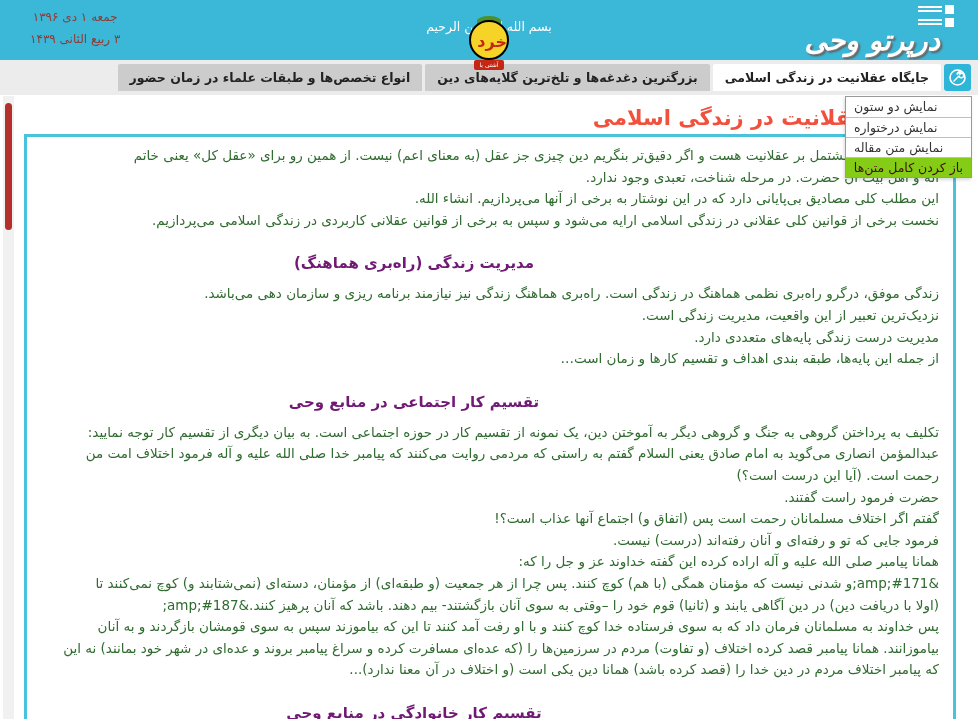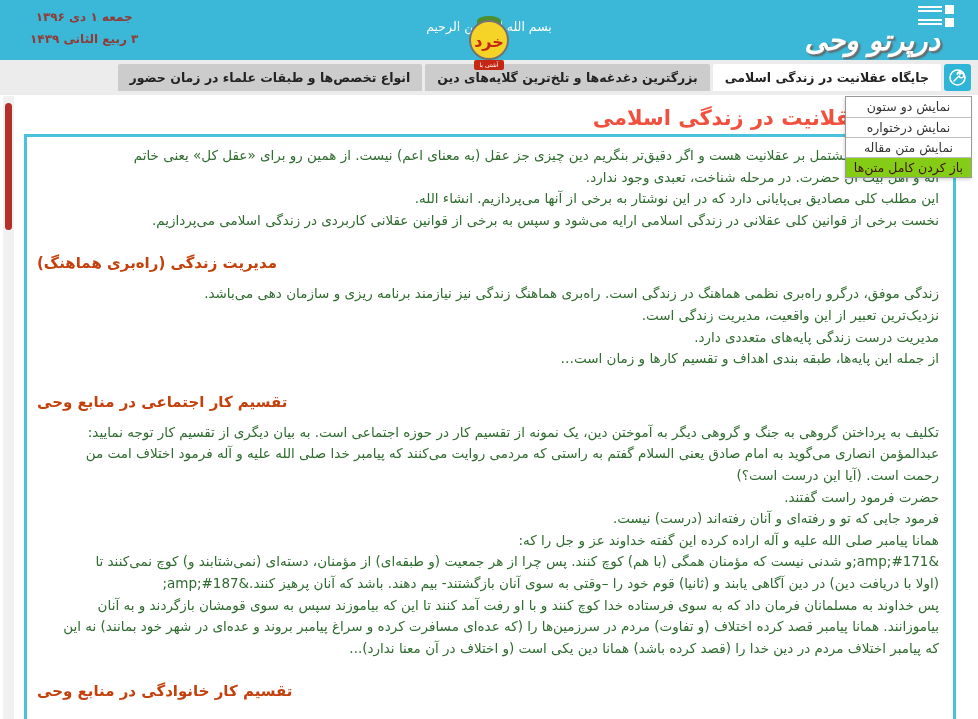--- a/index.html
+++ b/index.html
@@ -3,28 +3,28 @@
 <meta charset="utf-8">
 <style>
   * { box-sizing: border-box; margin: 0; padding: 0; }
   html, body { width: 978px; height: 719px; overflow: hidden; background: #fff;
     font-family: "DejaVu Sans", sans-serif; }
   .page { position: relative; width: 978px; height: 719px; direction: rtl; overflow: hidden; }
 
   
   .header { position: absolute; top: 0; left: 0; right: 0; height: 60px; background: #3bb7d7; }
   .dates { position: absolute; left: 30px; top: 6px; text-align: center;
-    color: #8f3b36; font-size: 12px; line-height: 1.85; direction: rtl; font-weight: bold; }
+    color: #8f3b36; font-size: 12px; line-height: 1.85; direction: rtl; }
   .bismillah { position: absolute; left: 50%; transform: translateX(-50%); top: 19px;
     color: #ffffff; font-size: 12.5px; white-space: nowrap; }
   .logo { position: absolute; left: 50%; transform: translateX(-50%); top: 20px;
     width: 44px; height: 44px; z-index: 30; }
   .logo-circle { position: absolute; top: 0; left: 2px; width: 40px; height: 40px;
-    border-radius: 50%; background: #f5d327; border: 2px solid #737373;
-    display: flex; align-items: center; justify-content: center; }
+    border-radius: 50%; background: #f5d327; border: 2px solid #000000;
+    display: flex; align-items: center; }
   .logo-leaf { position: absolute; top: -4px; left: 10px; width: 24px; height: 10px;
     border-radius: 50% 50% 0 0; background: #4d8f2f; }
   .logo-word { color: #c42814; font-weight: bold; font-size: 16px; position: relative; top: 1px; }
   .logo-ribbon { position: absolute; bottom: -6px; left: 7px; width: 30px; height: 10px;
     background: #c42814; border-radius: 2px; color: #fff; font-size: 6px;
     text-align: center; line-height: 10px; overflow: hidden; }
   .site-title { position: absolute; right: 38px; top: 24px; color: #ffffff;
     font-size: 28px; font-weight: bold; font-style: italic;
     text-shadow: 1px 1px 0 #7a7a7a, 2px 2px 2px #5c5c5c; letter-spacing: 1px; }
   .corner-icon { position: absolute; right: 24px; top: 5px; width: 36px; height: 24px; }
@@ -39,38 +39,38 @@
     display: flex; align-items: center; justify-content: center; flex: 0 0 auto; cursor: pointer; }
   .tab { height: 27px; line-height: 27px; padding: 0 12px; background: #cccccc;
     color: #222; font-size: 12.5px; font-weight: bold; white-space: nowrap;
     border-radius: 2px 2px 0 0; cursor: pointer; }
   .tab.active { background: #ffffff; }
 
   
   .dropdown { position: absolute; top: 96px; right: 6px; width: 127px; z-index: 40;
     background: #ffffff; border: 1px solid #999; box-shadow: -1px 2px 3px rgba(0,0,0,.15); }
   .dd-item { height: 20px; line-height: 20px; padding: 0 8px; font-size: 12.5px;
-    color: #333; text-align: center; white-space: nowrap; cursor: pointer; }
+    color: #333; text-align: left; white-space: nowrap; cursor: pointer; }
   .dd-item + .dd-item { border-top: 1px solid #bfbfbf; }
   .dd-item.hot { background: #84cc16; color: #3d1206; }
 
   
   .scrollbar { position: absolute; left: 3px; top: 96px; bottom: 0; width: 11px; background: #f1f1f1; }
   .scroll-thumb { position: absolute; left: 2px; top: 7px; width: 7px; height: 127px;
     background: #b5302a; border-radius: 4px; }
 
   
   .article-title { position: absolute; top: 106px; right: 42px; color: #f0503c;
     font-size: 21px; font-weight: bold; }
   .content-box { position: absolute; top: 134px; right: 22px; left: 24px; bottom: -6px;
     background: #fff; border: 3px solid #49c3dc; border-bottom: none; padding: 8px 14px 0 10px; }
   .tline { font-size: 13.5px; line-height: 21.6px; color: #2f6b2f; text-align: right;
     white-space: nowrap; overflow: hidden; }
-  .section-heading { font-size: 15px; font-weight: bold; color: #c2410c;
-    text-align: left; margin: 23px 148px 11px 0; }
+  .section-heading { font-size: 15px; font-weight: bold; color: #701a75;
+    text-align: center; margin: 23px 148px 11px 0; }
 </style>
 </head>
 <body>
 
 <div class="page">
 
   <div class="header">
     <div class="dates">
       <div>جمعه ۱ دی ۱۳۹۶</div>
       <div>۳ ربیع الثانی ۱۴۳۹</div>
@@ -126,20 +126,21 @@
     <div class="tline">زندگی موفق، درگرو راه‌بری نظمی هماهنگ در زندگی است. راه‌بری هماهنگ زندگی نیز نیازمند برنامه ریزی و سازمان دهی می‌باشد.</div>
     <div class="tline">نزدیک‌ترین تعبیر از این واقعیت، مدیریت زندگی است.</div>
     <div class="tline">مدیریت درست زندگی پایه‌های متعددی دارد.</div>
     <div class="tline">از جمله این پایه‌ها، طبقه بندی اهداف و تقسیم کارها و زمان است…</div>
 
     <div class="section-heading">تقسیم کار اجتماعی در منابع وحی</div>
     <div class="tline">تکلیف به پرداختن گروهی به جنگ و گروهی دیگر به آموختن دین، یک نمونه از تقسیم کار در حوزه اجتماعی است. به بیان دیگری از تقسیم کار توجه نمایید:</div>
     <div class="tline">عبدالمؤمن انصاری می‌گوید به امام صادق یعنی السلام گفتم به راستی که مردمی روایت می‌کنند که پیامبر خدا صلی الله علیه و آله فرمود اختلاف امت من</div>
     <div class="tline">رحمت است. (آیا این درست است؟)</div>
     <div class="tline">حضرت فرمود راست گفتند.</div>
+    <div class="tline">گفتم اگر اختلاف مسلمانان رحمت است پس (اتفاق و) اجتماع آنها عذاب است؟!</div>
     <div class="tline">فرمود جایی که تو و رفته‌ای و آنان رفته‌اند (درست) نیست.</div>
     <div class="tline">همانا پیامبر صلی الله علیه و آله اراده کرده این گفته خداوند عز و جل را که:</div>
     <div class="tline">&amp;amp;#171;و شدنی نیست که مؤمنان همگی (با هم) کوچ کنند. پس چرا از هر جمعیت (و طبقه‌ای) از مؤمنان، دسته‌ای (نمی‌شتابند و) کوچ نمی‌کنند تا</div>
     <div class="tline">(اولا با دریافت دین) در دین آگاهی یابند و (ثانیا) قوم خود را –وقتی به سوی آنان بازگشتند- بیم دهند. باشد که آنان پرهیز کنند.&amp;amp;#187;</div>
     <div class="tline">پس خداوند به مسلمانان فرمان داد که به سوی فرستاده خدا کوچ کنند و با او رفت آمد کنند تا این که بیاموزند سپس به سوی قومشان بازگردند و به آنان</div>
     <div class="tline">بیاموزانند. همانا پیامبر قصد کرده اختلاف (و تفاوت) مردم در سرزمین‌ها را (که عده‌ای مسافرت کرده و سراغ پیامبر بروند و عده‌ای در شهر خود بمانند) نه این</div>
     <div class="tline">که پیامبر اختلاف مردم در دین خدا را (قصد کرده باشد) همانا دین یکی است (و اختلاف در آن معنا ندارد)...</div>
 
     <div class="section-heading">تقسیم کار خانوادگی در منابع وحی</div>
 

